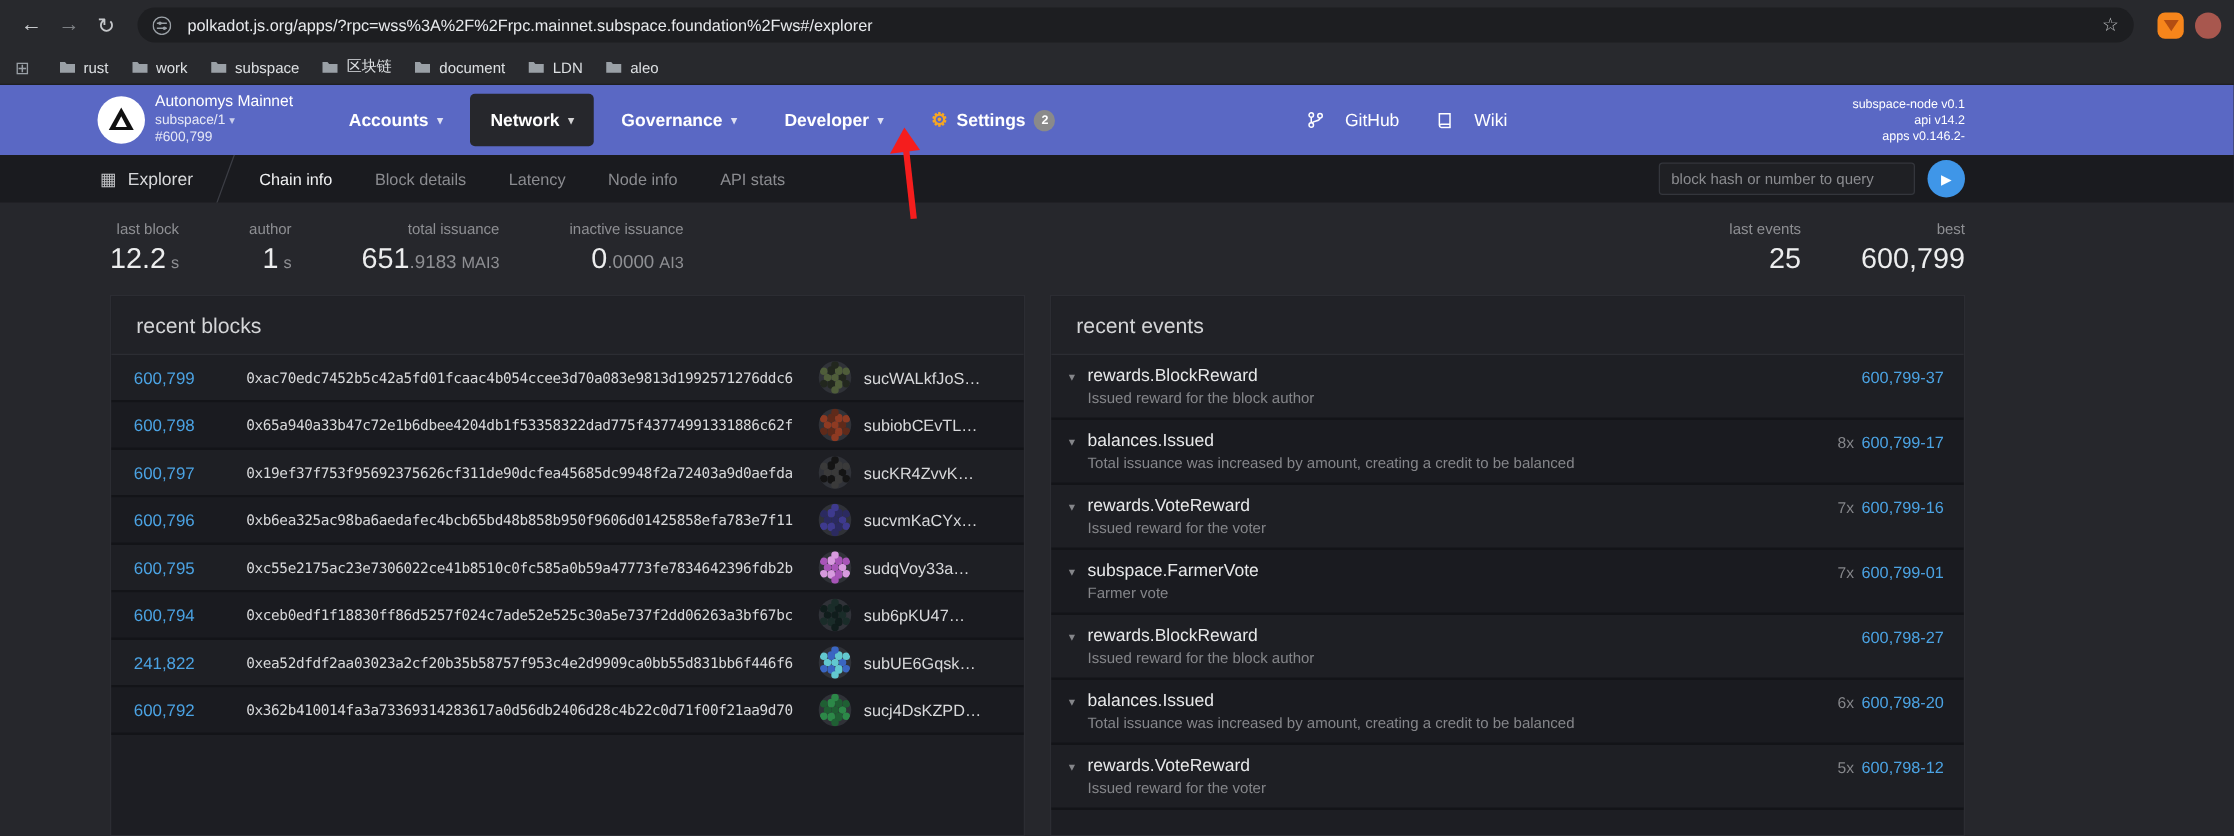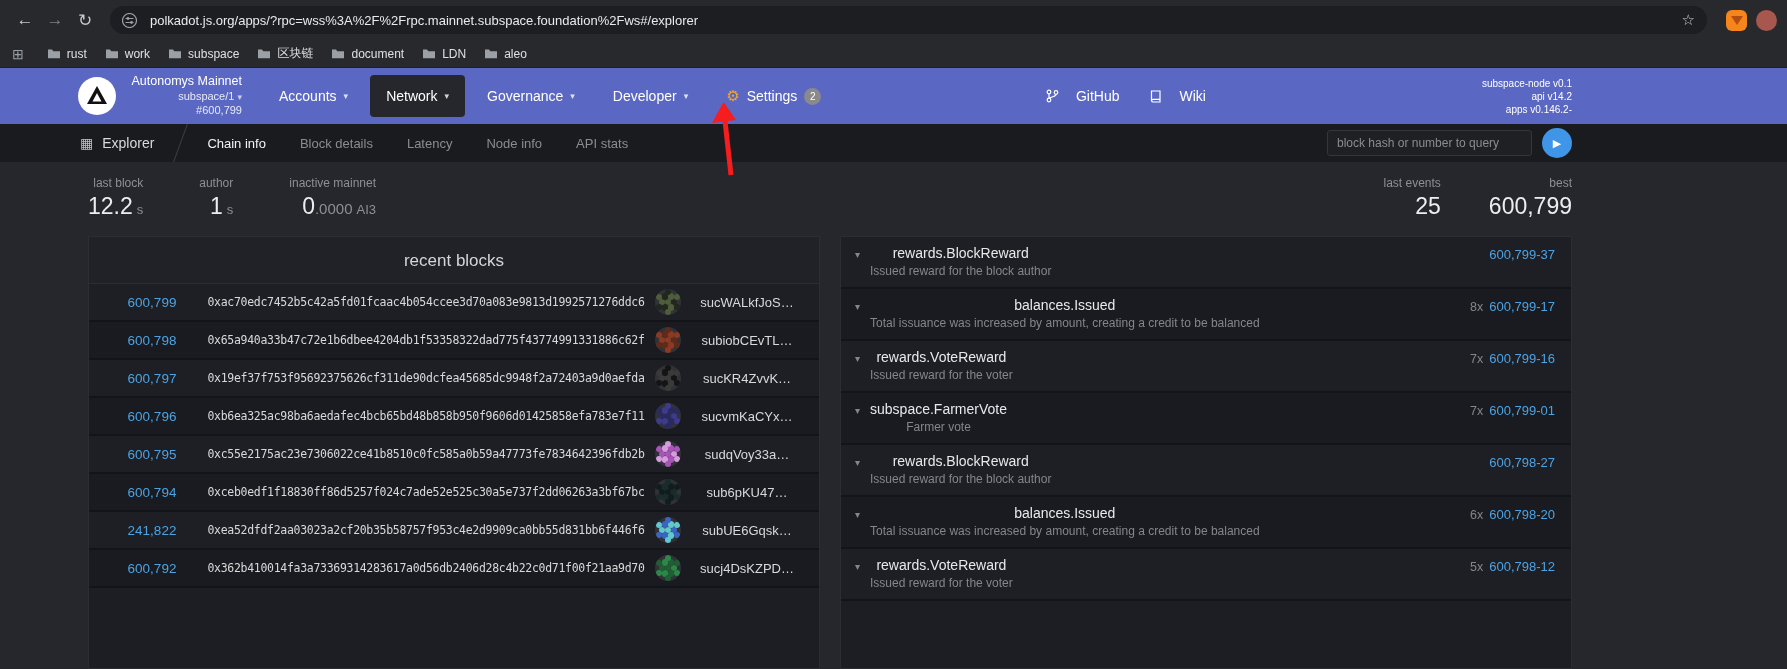--- a/index.html
+++ b/index.html
@@ -27,27 +27,27 @@
                    display:flex; align-items:center; padding:0 12px; }
   .apps-grid { color:#9aa0a6; font-size:14px; margin-right:14px; }
   .bookmark { display:flex; align-items:center; gap:6px; color:#dde0e3; font-size:12px;
               padding:3px 9px; border-radius:6px; white-space:nowrap; }
 
   
   .app-header { height:56px; background:#5a68c4; display:flex; align-items:center;
                 padding-left:78px; padding-right:215px; color:#fff; }
   .chain-logo { width:38px; height:38px; border-radius:50%; background:#fff; flex:none;
                 display:flex; align-items:center; justify-content:center; }
-  .chain-meta { text-align:right; width:118px; margin-left:8px; line-height:1.25; flex:none; }
+  .chain-meta { text-align:left; width:118px; margin-left:8px; line-height:1.25; flex:none; }
   .chain-name { font-size:12.5px; white-space:nowrap; }
   .chain-spec { font-size:11px; opacity:.85; }
   .chain-best { font-size:11px; opacity:.85; }
   .main-nav { display:flex; align-items:stretch; height:100%; margin-left:18px; }
   .nav-item { display:flex; align-items:center; gap:7px; padding:0 16px; margin:7px 3px;
-              font-size:14px; color:#fff; border-radius:4px; white-space:nowrap; }
+              font-size:14px; color:#fff; border-radius:4px; white-space:nowrap;font-weight:bold; }
   .nav-item.active { background:#26272c; }
   .caret { font-size:9px; opacity:.8; }
   .gear { color:#f5a623; font-size:15px; }
   .badge { background:#8a8a8a; color:#fff; border-radius:50%; width:17px; height:17px;
            font-size:10px; display:flex; align-items:center; justify-content:center; }
   .header-right { margin-left:auto; display:flex; align-items:center; }
   .hdr-link { display:flex; align-items:center; gap:17px; font-size:14px; color:#fff; margin-left:30px; }
   .versions { text-align:right; font-size:10px; line-height:1.3; margin-left:276px; white-space:nowrap; }
 
   
@@ -71,21 +71,21 @@
   .main { padding:14px 215px 0 88px; }
   .stats-row { display:flex; align-items:flex-start; height:48px; }
   .stat { text-align:right; margin-right:56px; }
   .stat-label { font-size:12px; color:#8e8f93; margin-bottom:3px; white-space:nowrap; }
   .sv-main { font-size:23px; color:#ecedee; }
   .sv-dec  { font-size:15px; color:#8e8f93; }
   .sv-unit { font-size:13px; color:#8e8f93; margin-left:4px; }
   .stats-right { margin-left:auto; display:flex; }
   .stats-right .stat { margin-right:0; margin-left:48px; }
 
-  .panels { display:flex; gap:20px; margin-top:12px; height:433px;text-align:center; }
+  .panels { display:flex; gap:20px; margin-top:12px; height:433px; }
   .panel { flex:1; background:#1d1e23; border:1px solid #2c2d33; overflow:hidden; }
   .panel-header { font-size:17px; color:#d4d5d7; padding:14px 20px 12px; background:#212227;
                   border-bottom:1px solid #2c2d33; }
 
   .block-row { display:flex; align-items:center; height:38px; padding:0 16px 0 18px;
                border-bottom:2px solid #131418; background:#1e1f24; }
   .block-row:nth-child(even) { background:#1a1b20; }
   .block-number { width:90px; font-size:13.5px; color:#4ba3e3; flex:none; }
   .block-hash { flex:1; font-family:"DejaVu Sans Mono",monospace; font-size:11.5px;
                 letter-spacing:-0.3px; color:#d8d9db; white-space:nowrap; overflow:hidden; }
@@ -265,21 +265,25 @@
   <div class="stats-row">
     <div class="stat">
       <div class="stat-label">last block</div>
       <div><span class="sv-main">12.2</span><span class="sv-unit">s</span></div>
     </div>
     <div class="stat">
       <div class="stat-label">author</div>
       <div><span class="sv-main">1</span><span class="sv-unit">s</span></div>
     </div>
     <div class="stat">
-      <div class="stat-label">inactive mainnet</div>
+      <div class="stat-label">total issuance</div>
+      <div><span class="sv-main">651</span><span class="sv-dec">.9183</span><span class="sv-unit">MAI3</span></div>
+    </div>
+    <div class="stat">
+      <div class="stat-label">inactive issuance</div>
       <div><span class="sv-main">0</span><span class="sv-dec">.0000</span><span class="sv-unit">AI3</span></div>
     </div>
     <div class="stats-right">
       <div class="stat">
         <div class="stat-label">last events</div>
         <div><span class="sv-main">25</span></div>
       </div>
       <div class="stat">
         <div class="stat-label">best</div>
         <div><span class="sv-main">600,799</span></div>
@@ -449,20 +453,21 @@
               <i style="position: absolute; width: 6.4px; height: 6.4px; border-radius: 50%; left: 0.966541px; top: 4.7px; background: rgb(31, 95, 51);"></i>
               <i style="position: absolute; width: 6.4px; height: 6.4px; border-radius: 50%; left: 9.8px; top: -0.4px; background: rgb(44, 136, 72);"></i>
               <i style="position: absolute; width: 6.4px; height: 6.4px; border-radius: 50%; left: 18.6335px; top: 4.7px; background: rgb(31, 95, 51);"></i>
             </span>
           <span class="block-author">sucj4DsKZPD…</span>
         </div>
       </div>
     </div>
 
     <div class="panel">
+      <div class="panel-header">recent events</div>
       <div>
         <div class="event-row">
           <span class="event-caret">▾</span>
           <div class="event-main">
             <div class="event-name">rewards.BlockReward</div>
             <div class="event-desc">Issued reward for the block author</div>
           </div>
           <div class="event-link-wrap">
             <span class="event-mult"></span><a class="event-link">600,799-37</a>
           </div>

